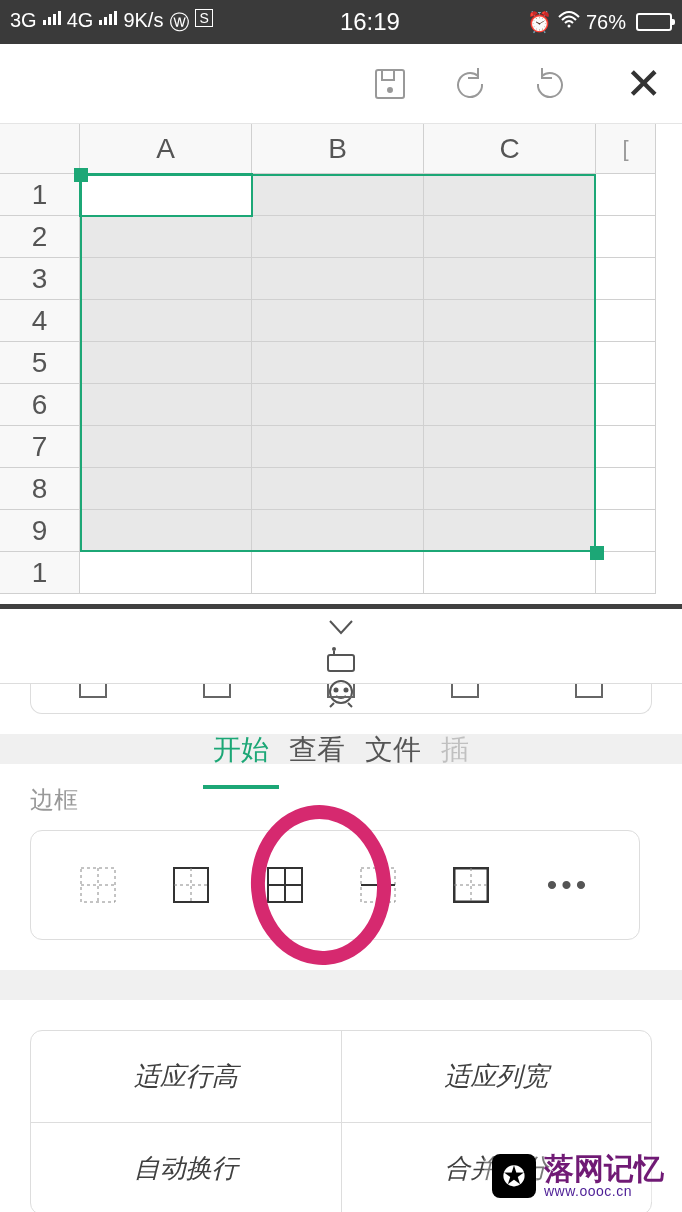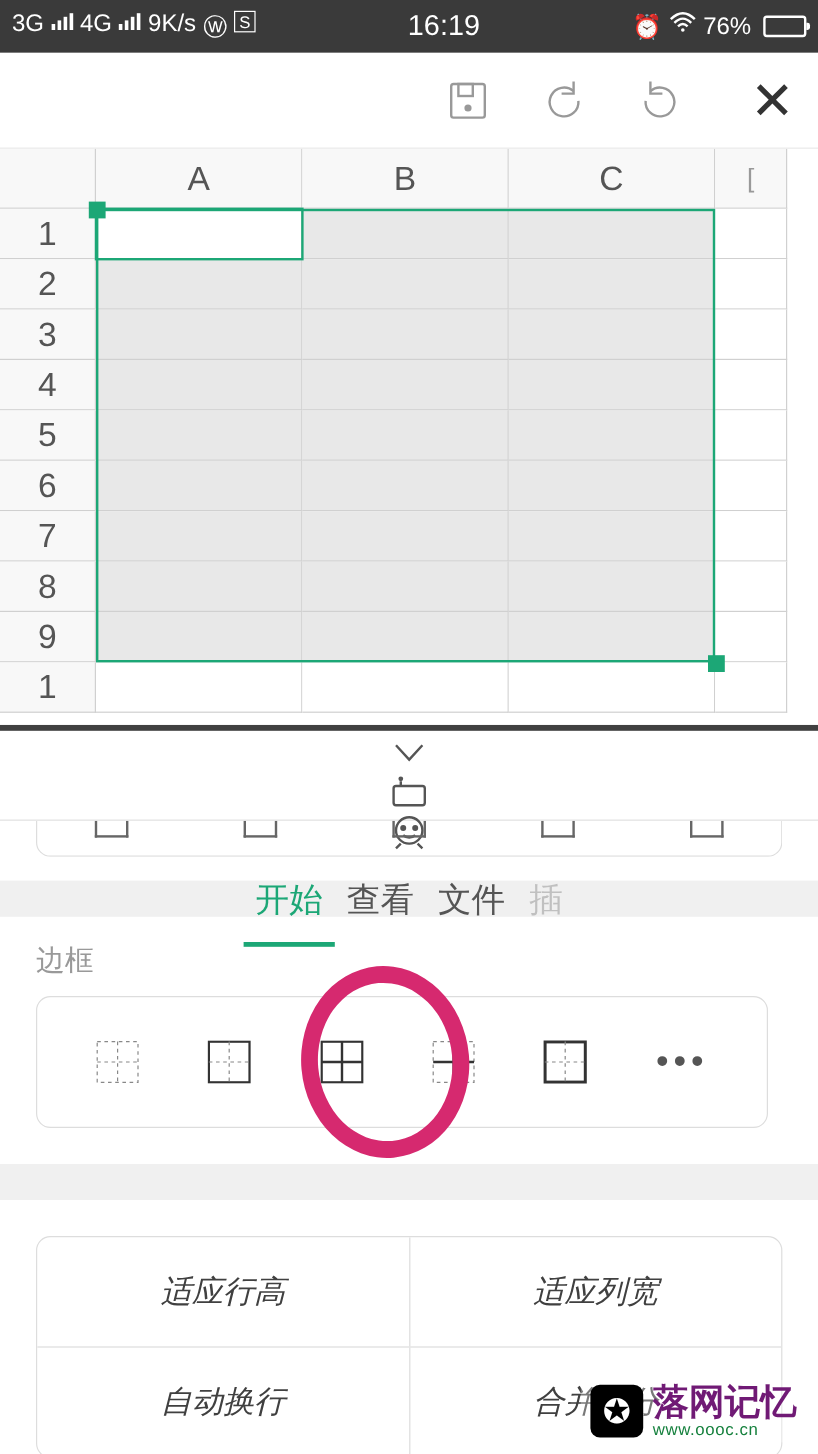--- a/index.html
+++ b/index.html
@@ -60,21 +60,21 @@
   .fit-grid { border: 1px solid #ddd; border-radius: 12px; overflow: hidden; }
   .fit-row { display: flex; }
   .fit-row + .fit-row { border-top: 1px solid #ddd; }
   .fit-cell { flex: 1; text-align: center; padding: 28px 0; font-size: 26px; color: #404040; font-style: italic; }
   .fit-cell + .fit-cell { border-left: 1px solid #ddd; }
   
   .watermark { position: absolute; right: 10px; bottom: 10px; display: flex; align-items: center; gap: 8px; background: rgba(255,255,255,0.3); padding: 4px 8px; }
   .wm-logo { width: 44px; height: 44px; background: #000; border-radius: 8px; display: flex; align-items: center; justify-content: center; color: #fff; font-size: 28px; }
   .wm-text { display: flex; flex-direction: column; line-height: 1; }
   .wm-title { font-size: 30px; font-weight: bold; color: #701a75; }
-  .wm-url { font-size: 14px; color: #15803d; letter-spacing: .5px; }
+  .wm-url { font-size: 14px; color: #4c1d95; letter-spacing: .5px; }
   
   .border-opt svg { width: 36px; height: 36px; }
 </style>
 </head>
 <body>
 
 <div class="status-bar">
   <div class="status-left">
     <span>3G</span>
     <span class="signal">

